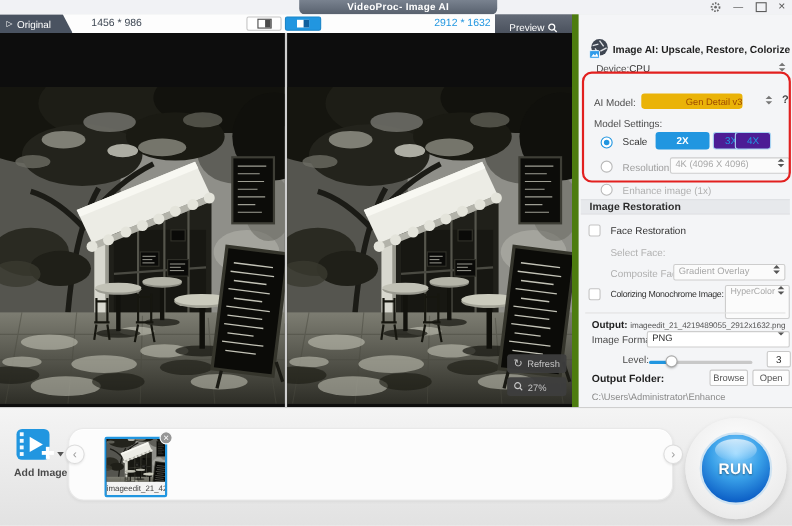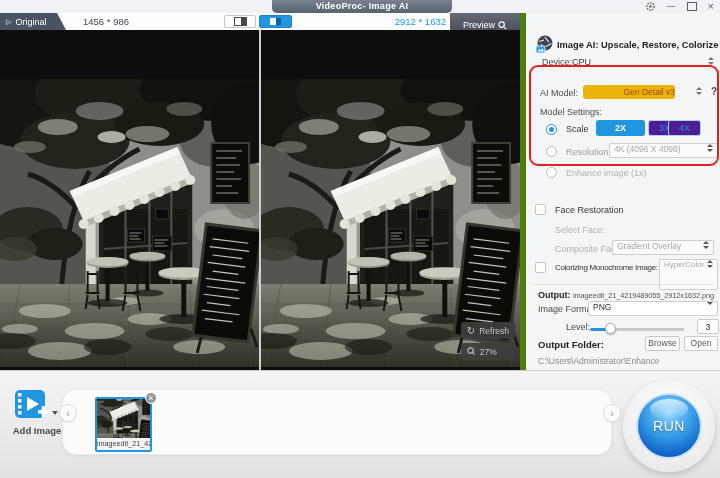--- a/index.html
+++ b/index.html
@@ -63,21 +63,21 @@
   .bottombar{position:absolute;left:0;top:370px;width:720px;height:108px;background:linear-gradient(#f4f4f4,#e2e2e2);border-top:1px solid #cfcfcf;box-sizing:border-box}
   .tray{position:absolute;left:62px;top:18px;width:548px;height:64px;background:#fcfcfc;border:1px solid #e9e9e9;border-radius:14px;box-shadow:inset 0 1px 0 #fff,0 1px 3px rgba(0,0,0,.05)}
   .addimg-ic{position:absolute;left:14px;top:18px;width:46px;height:32px}
   .addimg-lbl{position:absolute;left:2px;top:54px;width:70px;text-align:center;font-size:9.5px;font-weight:bold;color:#4a4a4a}
   .chev{position:absolute;width:18px;height:18px;border-radius:50%;background:#fbfbfb;border:1px solid #ddd;color:#9a9a9a;font-size:11px;line-height:16px;text-align:center;box-shadow:0 1px 2px rgba(0,0,0,.08);box-sizing:border-box}
   .thumb{position:absolute;left:95px;top:26px;width:57px;height:55px;border:2px solid #2196e0;border-radius:2px;background:#1a1a1a;box-sizing:border-box}
   .thumb-img{position:absolute;left:0;top:0;width:53px;height:39px;display:block}
   .thumb-cap{position:absolute;left:0;bottom:0;width:53px;height:12px;background:rgba(255,255,255,.95);font-size:7.2px;color:#444;text-align:center;line-height:12px;overflow:hidden}
   .thumb-x{position:absolute;right:-7px;top:-7px;width:12px;height:12px;border-radius:50%;background:#969696;border:1px solid #fff;color:#fff;font-size:9px;line-height:10px;text-align:center;box-sizing:border-box}
   .run-bump{position:absolute;left:623px;top:9px;width:92px;height:92px;border-radius:50%;background:radial-gradient(circle at 50% 35%,#fff,#ededed 70%,#e0e0e0);box-shadow:0 3px 6px rgba(0,0,0,.15)}
-  .run-btn{position:absolute;left:13px;top:13px;width:66px;height:66px;border-radius:50%;background:radial-gradient(circle at 50% 28%,#8fd4ff,#39a0e8 42%,#0f63c8 78%,#0a55b0);border:2px solid #cfe3f2;box-sizing:border-box;color:#fff;font-weight:normal;font-size:14px;display:flex;align-items:center;justify-content:center;letter-spacing:.5px;text-shadow:0 1px 2px rgba(0,0,0,.45);position:absolute}
+  .run-btn{position:absolute;left:13px;top:13px;width:66px;height:66px;border-radius:50%;background:radial-gradient(circle at 50% 28%,#8fd4ff,#39a0e8 42%,#0f63c8 78%,#0a55b0);border:2px solid #cfe3f2;box-sizing:border-box;color:#fff;font-weight:bold;font-size:14px;display:flex;align-items:center;justify-content:center;letter-spacing:.5px;text-shadow:0 1px 2px rgba(0,0,0,.45);position:absolute}
   .run-btn::before{content:"";position:absolute;left:12px;right:12px;top:4px;height:20px;border-radius:50%;background:linear-gradient(rgba(255,255,255,.7),rgba(255,255,255,0))}
 </style>
 </head>
 <body>
 
 <svg width="0" height="0" style="position:absolute">
   <defs>
     <linearGradient id="gnd" x1="0" y1="0" x2="0" y2="1">
       <stop offset="0" stop-color="#7d7d72"></stop>
         <stop offset="1" stop-color="#2e2e27"></stop>
@@ -291,20 +291,21 @@
       <span>4K (4096 X 4096)</span>
       <span class="stepper">
           <i class="tu" style="border-bottom-color:#555"></i>
           <i class="td" style="border-top-color:#555"></i>
         </span>
     </div>
 
     <span class="radio" style="left:20px;top:154px"></span>
     <span class="s-abs lbl lbl-dis" style="left:40px;top:155px">Enhance image (1x)</span>
 
+    <div class="sect" style="top:168px"><span>Image Restoration</span></div>
 
     <span class="chk" style="left:9px;top:191px"></span>
     <span class="s-abs lbl" style="left:29px;top:192px;color:#333">Face Restoration</span>
 
     <span class="s-abs lbl lbl-dis" style="left:29px;top:212px">Select Face:</span>
 
     <span class="s-abs lbl lbl-dis" style="left:29px;top:231px">Composite Face:</span>
     <div class="dd" style="left:86px;top:227px;width:102px;height:15px">
       <span>Gradient Overlay</span>
       <span class="stepper">

